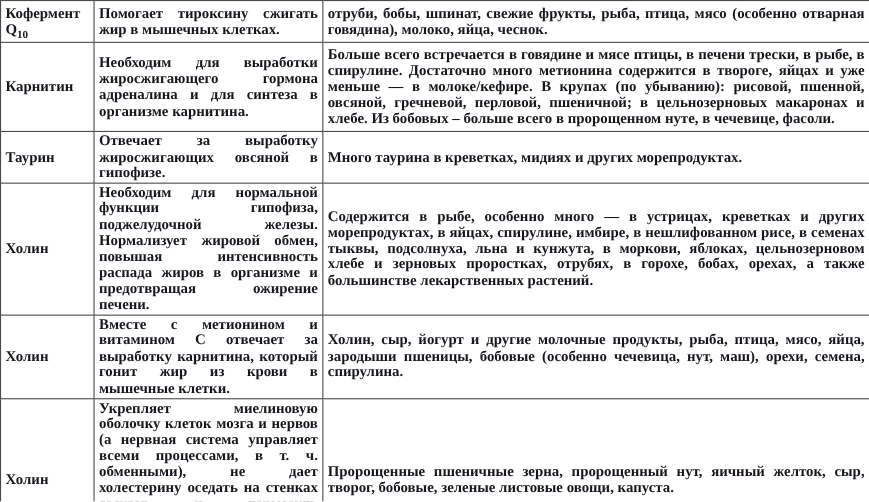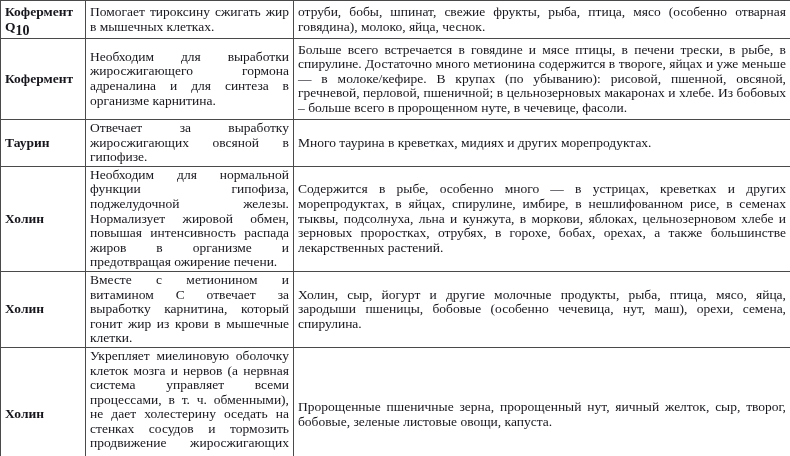--- a/index.html
+++ b/index.html
@@ -31,23 +31,24 @@
   col.c-name { width: 85px; }
   col.c-func { width: 208px; }
   col.c-src  { width: 497px; }
   td.name-cell {
     font-weight: bold;
     text-align: left;
     vertical-align: middle;
   }
   td.func-cell, td.src-cell {
     text-align: justify;
+    font-weight: bold;
   }
   sub.q-sub {
-    font-size: 14px;
+    font-size: 10px;
     font-weight: bold;
     line-height: 0;
   }
   tr.r1 { height: 38px; }
   tr.r2 { height: 19px; }
   tr.r3 { height: 81px; }
   tr.r4 { height: 44px; }
   tr.r5 { height: 86px; }
   tr.r6 { height: 67px; }
   tr.r7 { height: 115px; }
@@ -62,21 +63,21 @@
       <col class="c-func">
       <col class="c-src">
     </colgroup>
     <tbody>
       <tr class="r1">
         <td class="name-cell"><span>Кофермент Q</span><sub class="q-sub">10</sub></td>
         <td class="func-cell">Помогает тироксину сжигать жир в мышечных клетках.</td>
         <td class="src-cell">отруби, бобы, шпинат, свежие фрукты, рыба, птица, мясо (особенно отварная говядина), молоко, яйца, чеснок.</td>
       </tr>
       <tr class="r3">
-        <td class="name-cell">Кофермент</td>
+        <td class="name-cell">Карнитин</td>
         <td class="func-cell">Необходим для выработки жиросжигающего гормона адреналина и для синтеза в организме карнитина.</td>
         <td class="src-cell">Больше всего встречается в говядине и мясе птицы, в печени трески, в рыбе, в спирулине. Достаточно много метионина содержится в твороге, яйцах и уже меньше — в молоке/кефире. В крупах (по убыванию): рисовой, пшенной, овсяной, гречневой, перловой, пшеничной; в цельнозерновых макаронах и хлебе. Из бобовых – больше всего в пророщенном нуте, в чечевице, фасоли.</td>
       </tr>
       <tr class="r4">
         <td class="name-cell">Таурин</td>
         <td class="func-cell">Отвечает за выработку жиросжигающих овсяной в гипофизе.</td>
         <td class="src-cell">Много таурина в креветках, мидиях и других морепродуктах.</td>
       </tr>
       <tr class="r5">
         <td class="name-cell">Холин</td>

